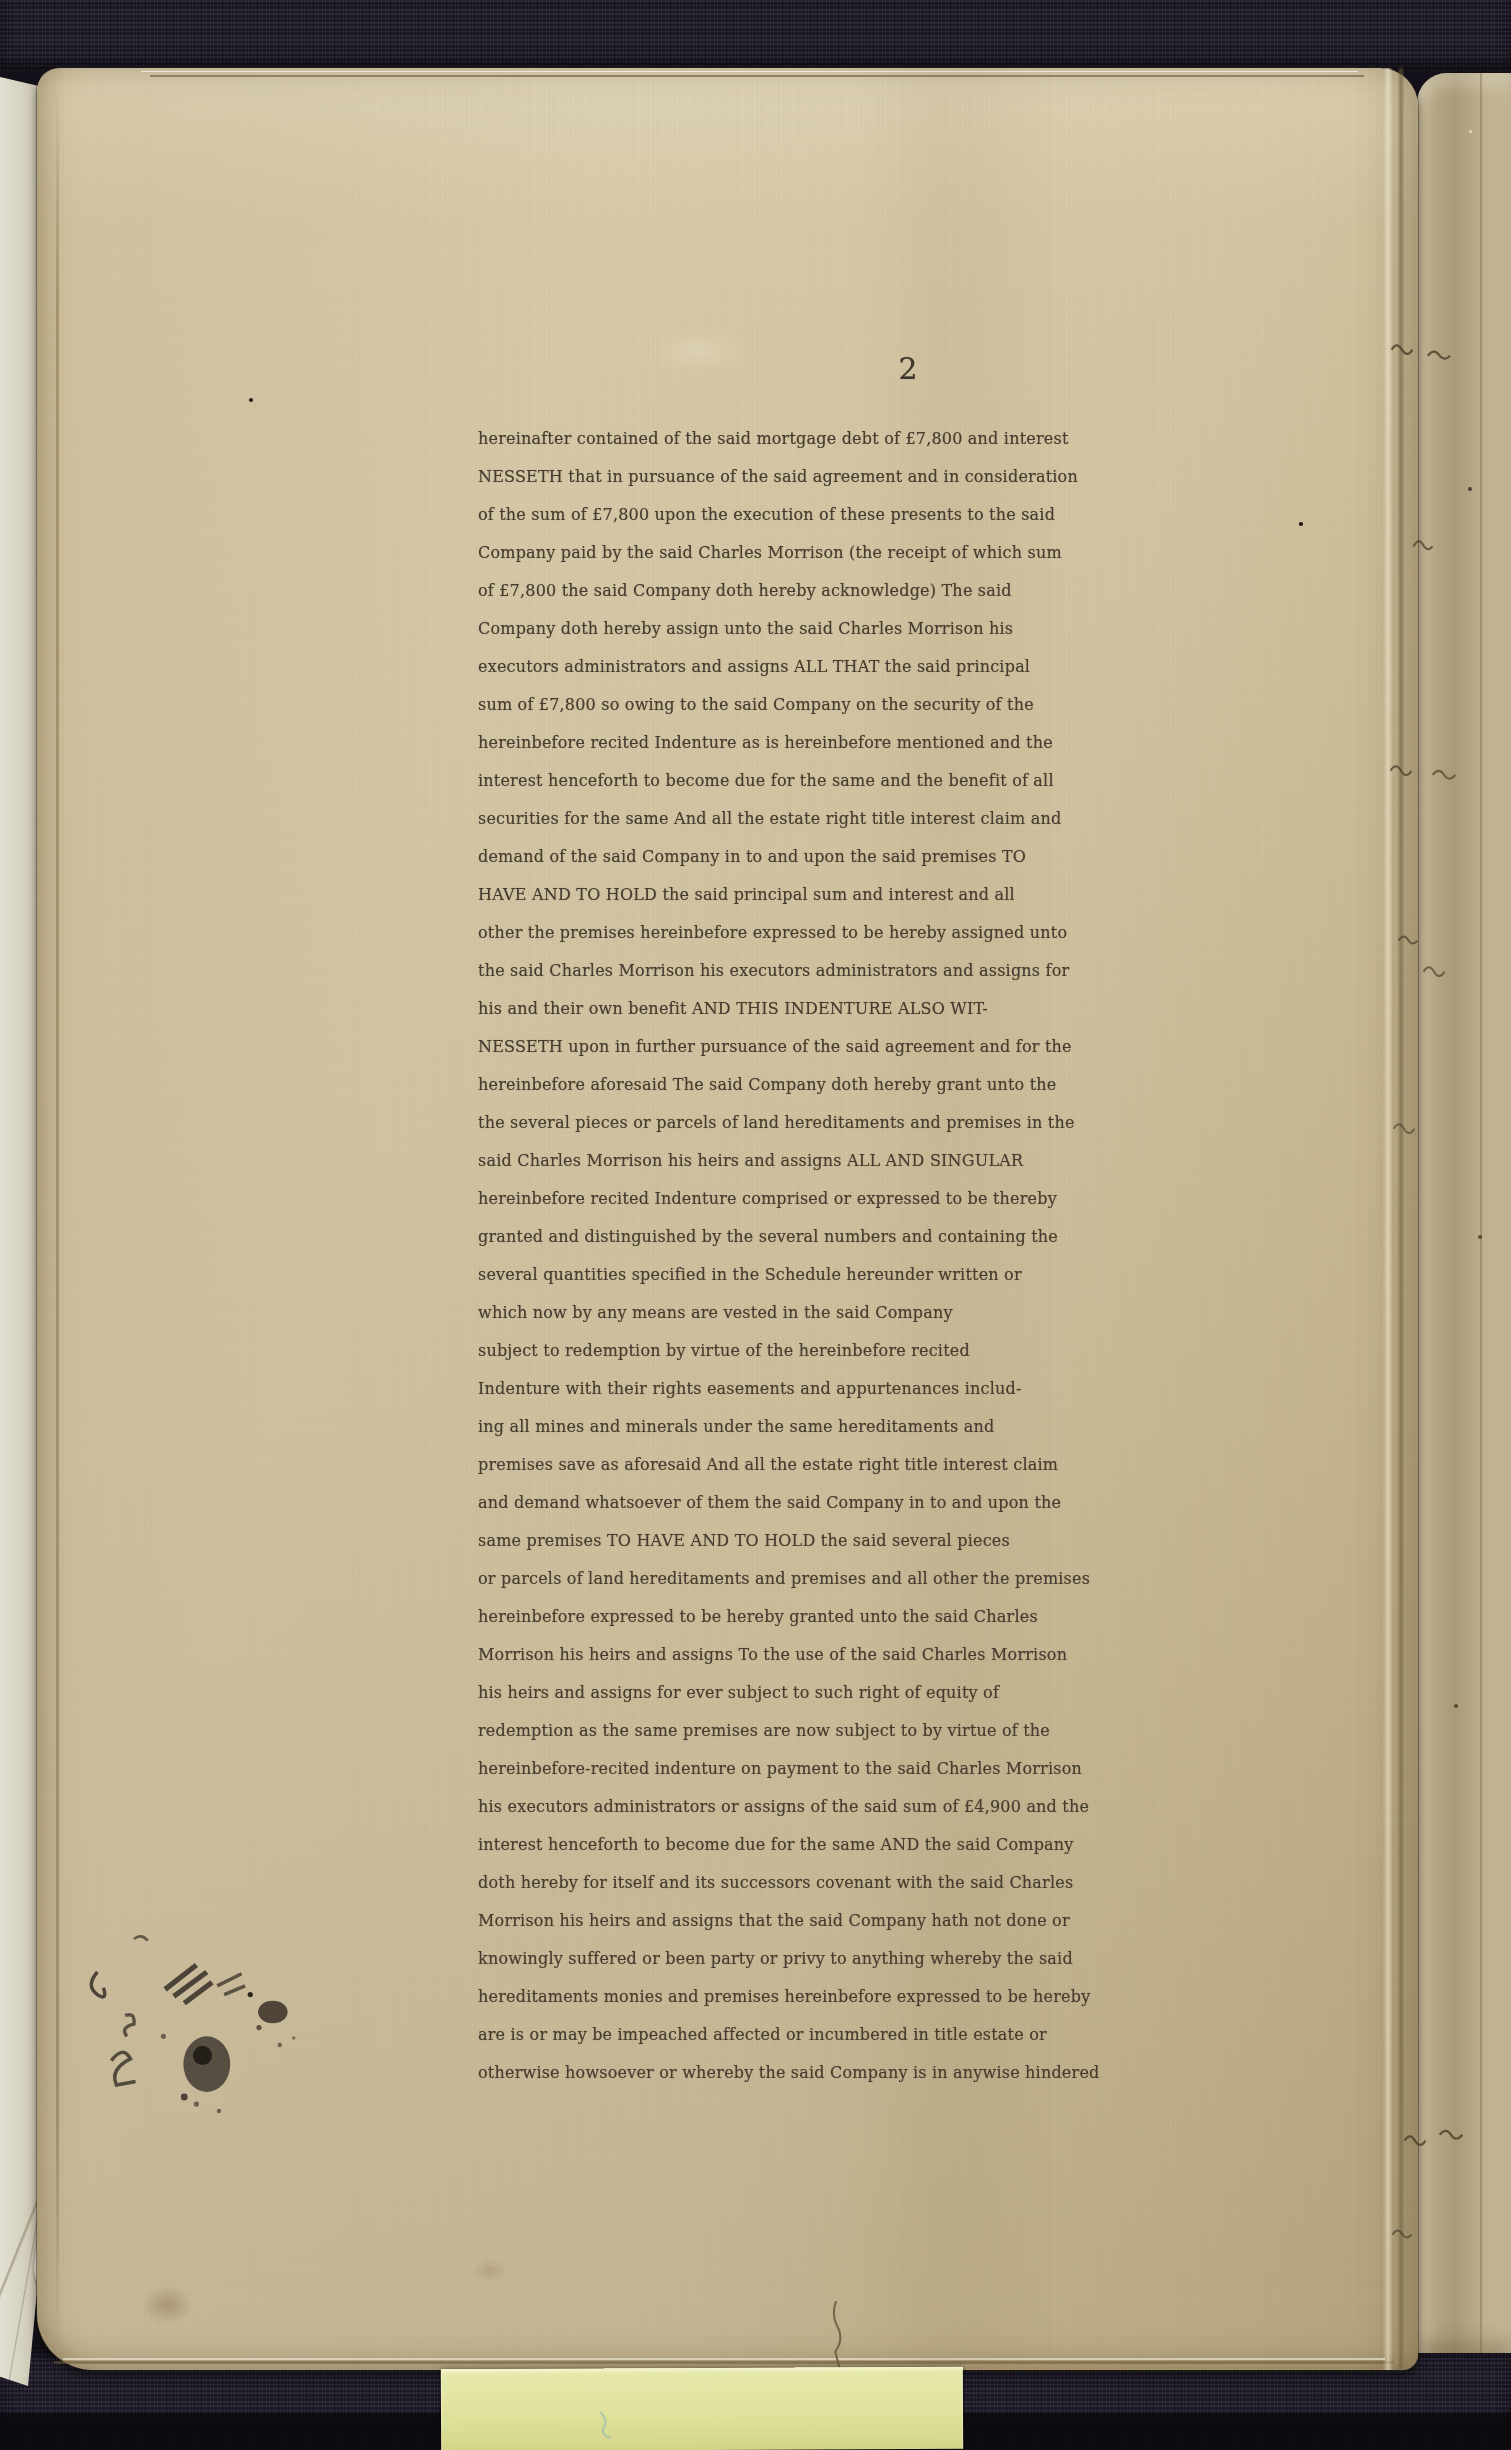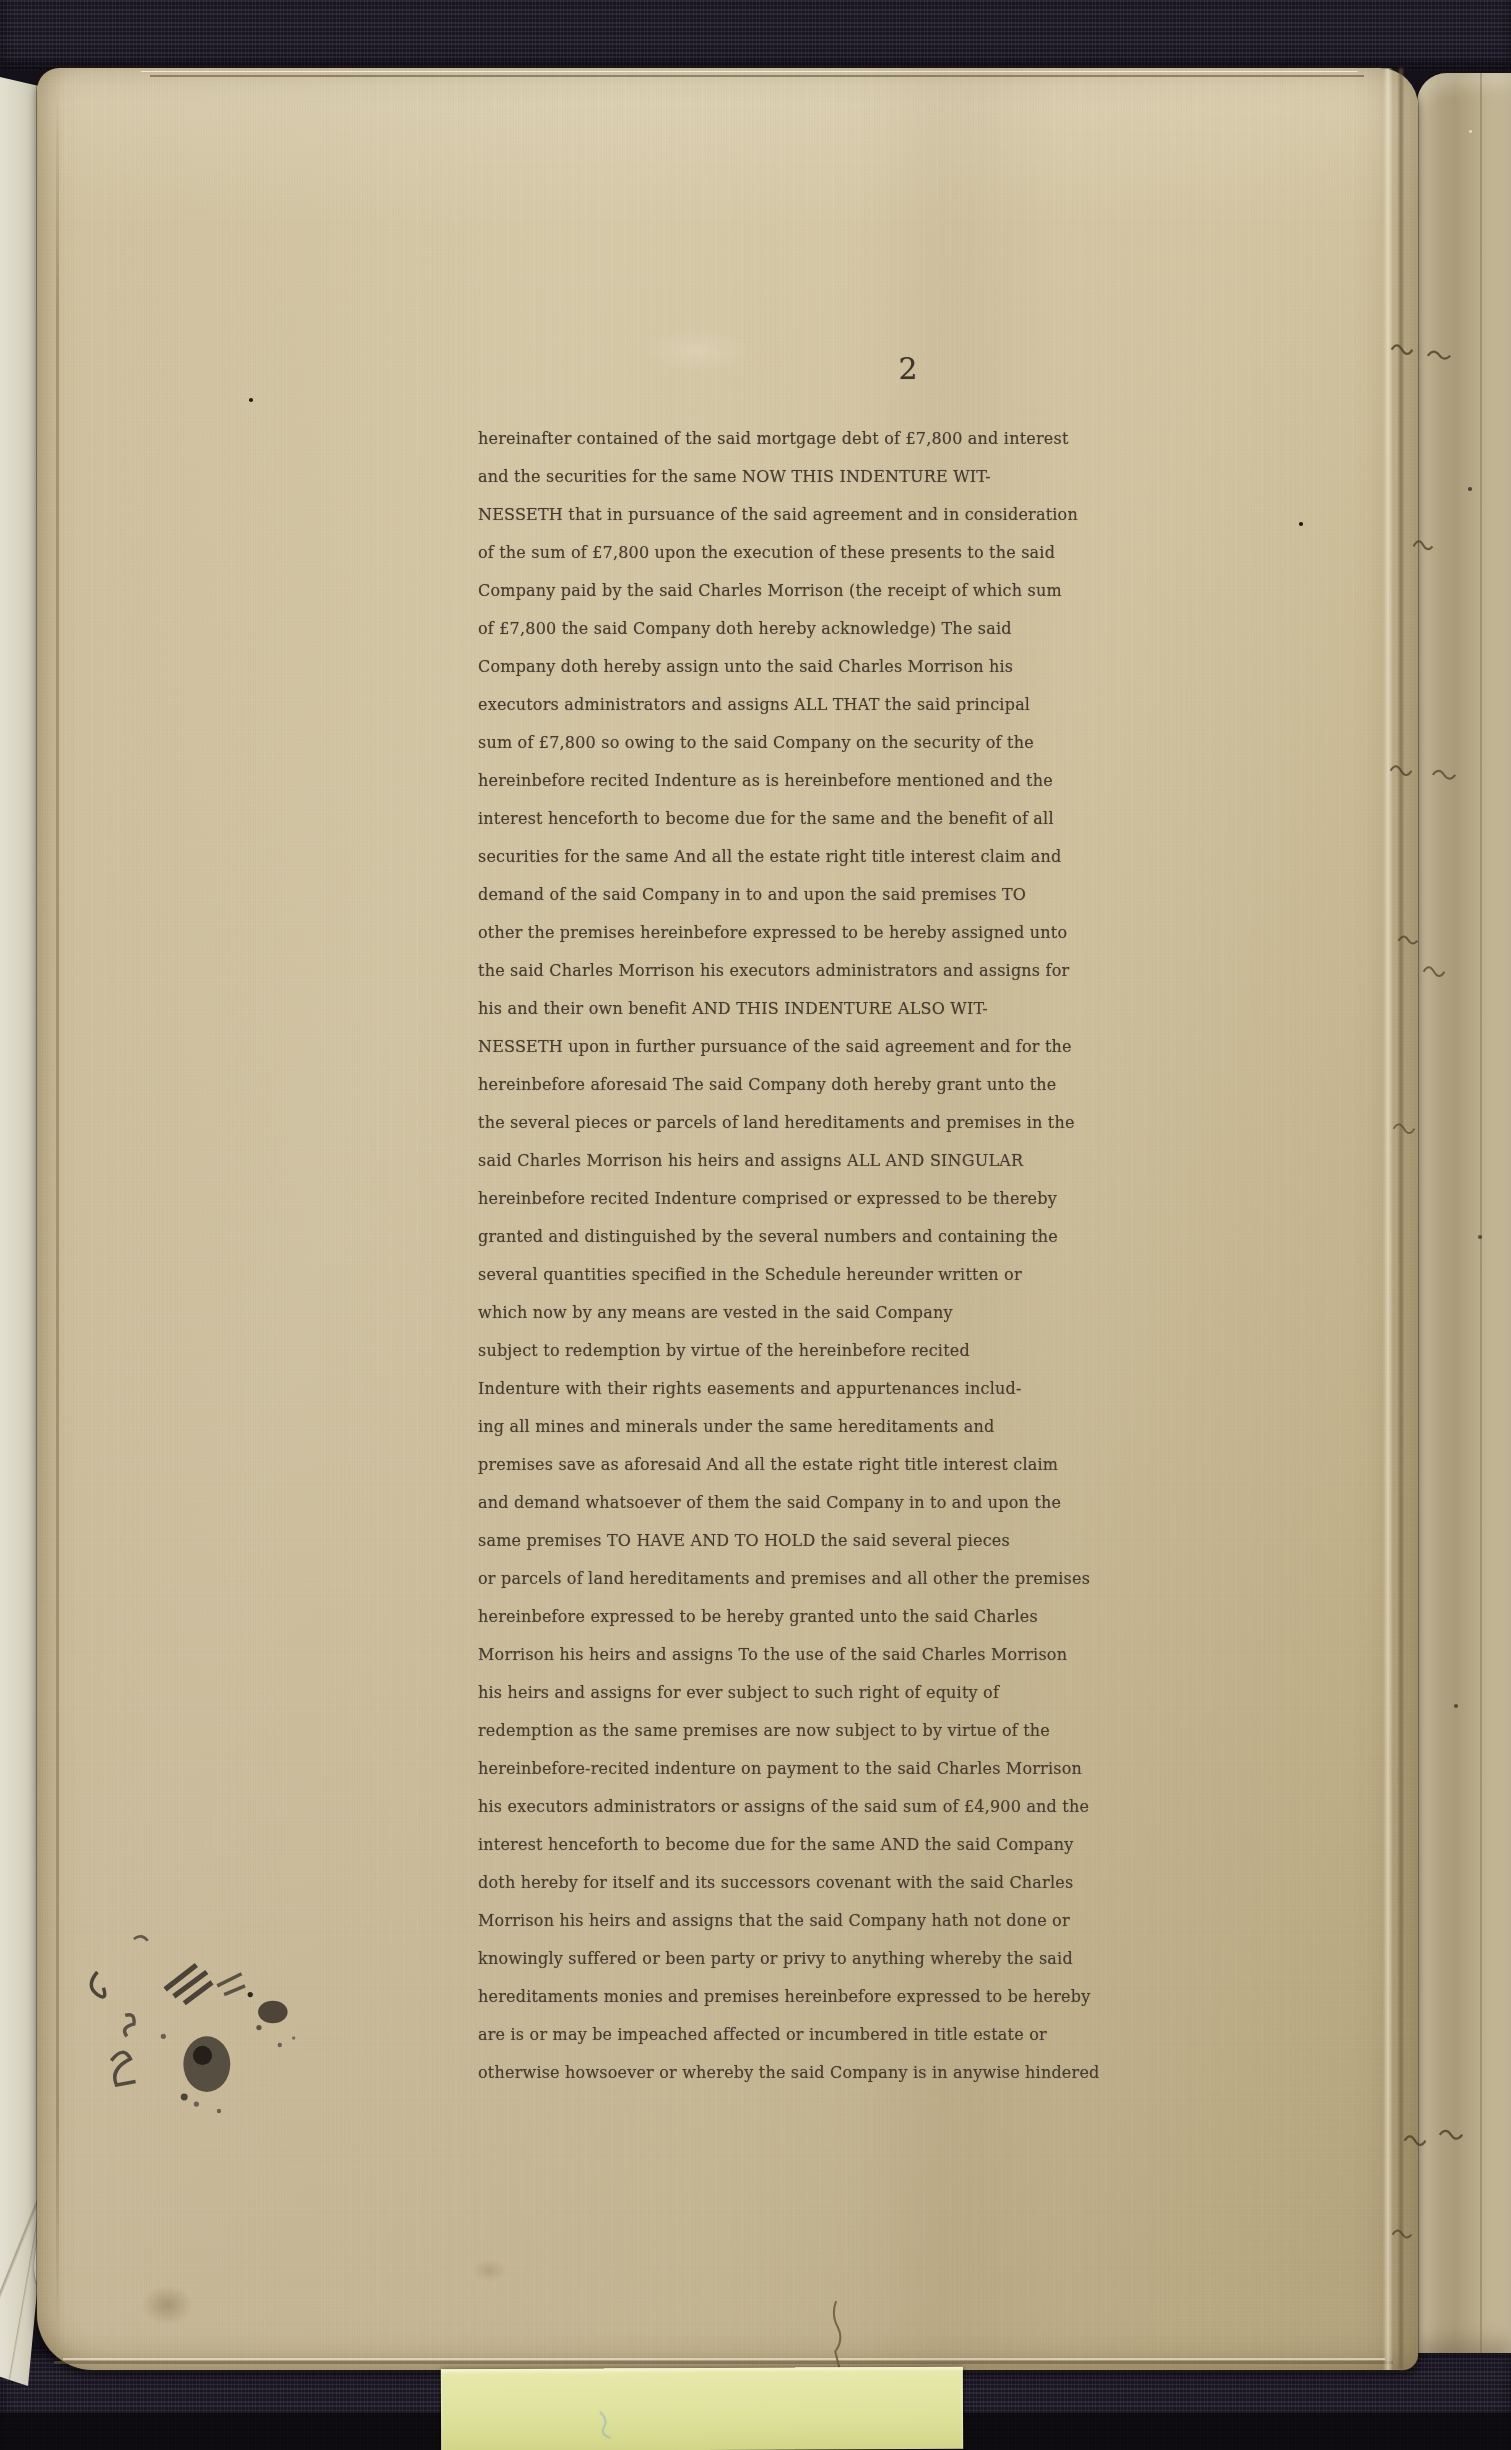--- a/index.html
+++ b/index.html
@@ -138,21 +138,20 @@
     <div class="stain stain-b"></div>
     <div class="stain stain-c"></div>
   </div>
 
   <div class="page-number">2</div>
 
   <div class="text-block">
 
       <div class="text-line">hereinafter contained of the said mortgage debt of £7,800 and interest</div>
 
-      <div class="text-line">and the securities for the same NOW THIS INDENTURE WIT-</div>
 
       <div class="text-line">NESSETH that in pursuance of the said agreement and in consideration</div>
 
       <div class="text-line">of the sum of £7,800 upon the execution of these presents to the said</div>
 
       <div class="text-line">Company paid by the said Charles Morrison (the receipt of which sum</div>
 
       <div class="text-line">of £7,800 the said Company doth hereby acknowledge) The said</div>
 
       <div class="text-line">Company doth hereby assign unto the said Charles Morrison his</div>
@@ -162,20 +161,21 @@
       <div class="text-line">sum of £7,800 so owing to the said Company on the security of the</div>
 
       <div class="text-line">hereinbefore recited Indenture as is hereinbefore mentioned and the</div>
 
       <div class="text-line">interest henceforth to become due for the same and the benefit of all</div>
 
       <div class="text-line">securities for the same And all the estate right title interest claim and</div>
 
       <div class="text-line">demand of the said Company in to and upon the said premises TO</div>
 
+      <div class="text-line">HAVE AND TO HOLD the said principal sum and interest and all</div>
 
       <div class="text-line">other the premises hereinbefore expressed to be hereby assigned unto</div>
 
       <div class="text-line">the said Charles Morrison his executors administrators and assigns for</div>
 
       <div class="text-line">his and their own benefit AND THIS INDENTURE ALSO WIT-</div>
 
       <div class="text-line">NESSETH upon in further pursuance of the said agreement and for the</div>
 
       <div class="text-line">hereinbefore aforesaid The said Company doth hereby grant unto the</div>

